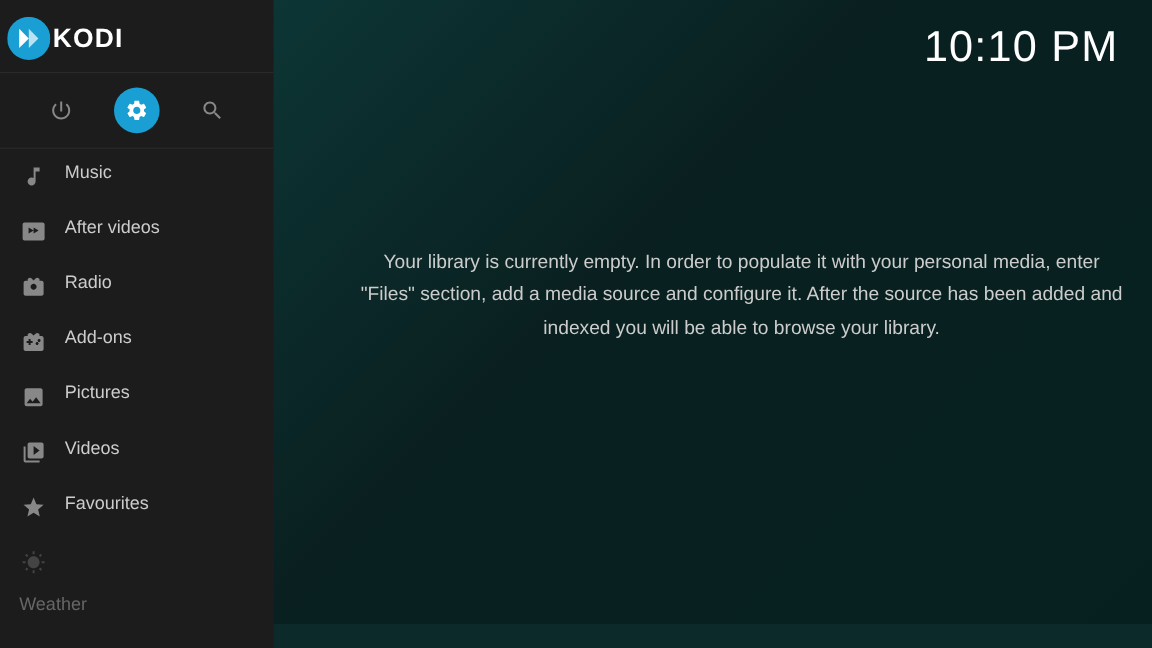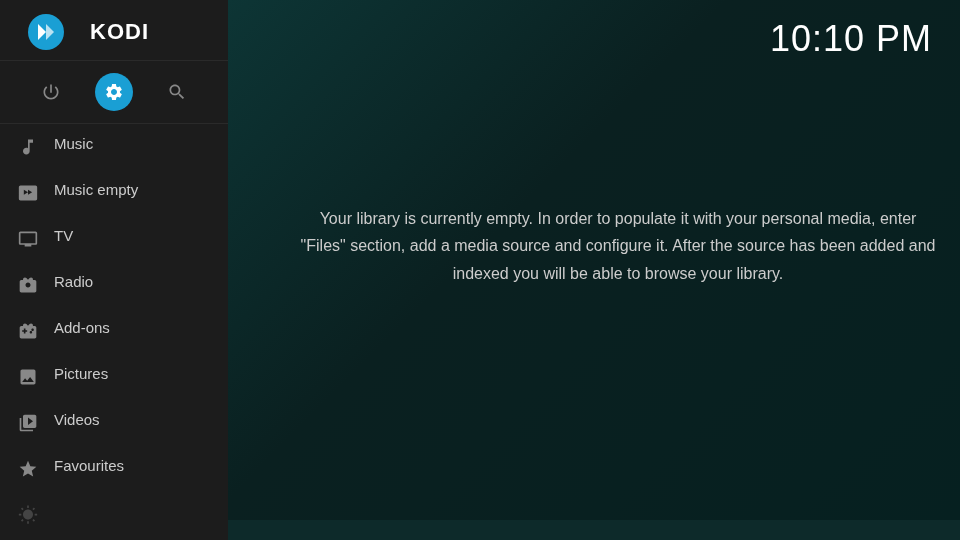--- a/index.html
+++ b/index.html
@@ -21,23 +21,23 @@
       background: #1c1c1c;
       display: flex;
       flex-direction: column;
       flex-shrink: 0;
       position: relative;
     }
 
     .sidebar-header {
       display: flex;
       align-items: center;
-      padding: 14px 16px 10px 28px;
+      padding: 14px 16px 10px 6px;
       border-bottom: 1px solid #2a2a2a;
-      gap: 26px;
+      gap: 2px;
     }
 
     .kodi-logo {
       width: 36px;
       height: 36px;
       flex-shrink: 0;
     }
 
     .kodi-title {
       color: #ffffff;
@@ -201,31 +201,23 @@
       </span>
       <span>Music</span>
     </div>
 
     <div class="nav-item">
       <span class="nav-icon">
         <svg width="20" height="20" viewBox="0 0 24 24" fill="#888">
           <path d="M21 3H3c-1.1 0-2 .9-2 2v14c0 1.1.9 2 2 2h18c1.1 0 2-.9 2-2V5c0-1.1-.9-2-2-2zm-9 8l-5 3V8l5 3zm5 0l-5 3V8l5 3z"></path>
         </svg>
       </span>
-      <span>Music empty</span>
-    </div>
-
-    <div class="nav-item">
-      <span class="nav-icon">
-        <svg width="20" height="20" viewBox="0 0 24 24" fill="#888">
-          <path d="M21 3H3c-1.1 0-2 .9-2 2v12c0 1.1.9 2 2 2h5v2h8v-2h5c1.1 0 1.99-.9 1.99-2L23 5c0-1.1-.9-2-2-2zm0 14H3V5h18v12z"></path>
-        </svg>
-      </span>
-      <span>TV</span>
-    </div>
+      <span>After videos</span>
+    </div>
+
 
     <div class="nav-item">
       <span class="nav-icon">
         <svg width="20" height="20" viewBox="0 0 24 24" fill="#888">
           <path d="M20 6h-2.18c.07-.23.18-.45.18-.7C18 3.93 16.96 3 15.7 3c-.68 0-1.3.27-1.77.7L12 5.59l-1.93-1.88C9.6 3.27 8.97 3 8.3 3 7.04 3 6 3.93 6 5.3c0 .25.11.47.18.7H4c-1.1 0-2 .9-2 2v11c0 1.1.9 2 2 2h16c1.1 0 2-.9 2-2V8c0-1.1-.9-2-2-2zm-8 9c-1.66 0-3-1.34-3-3s1.34-3 3-3 3 1.34 3 3-1.34 3-3 3z"></path>
         </svg>
       </span>
       <span>Radio</span>
     </div>
 

